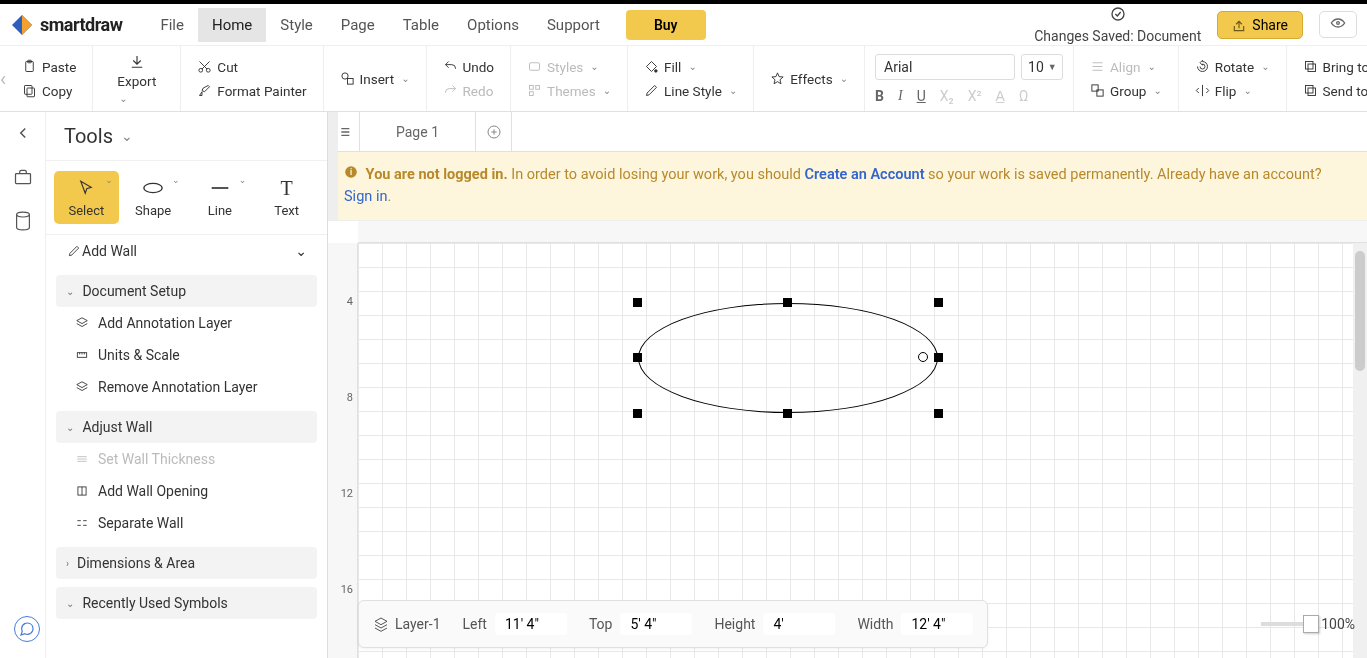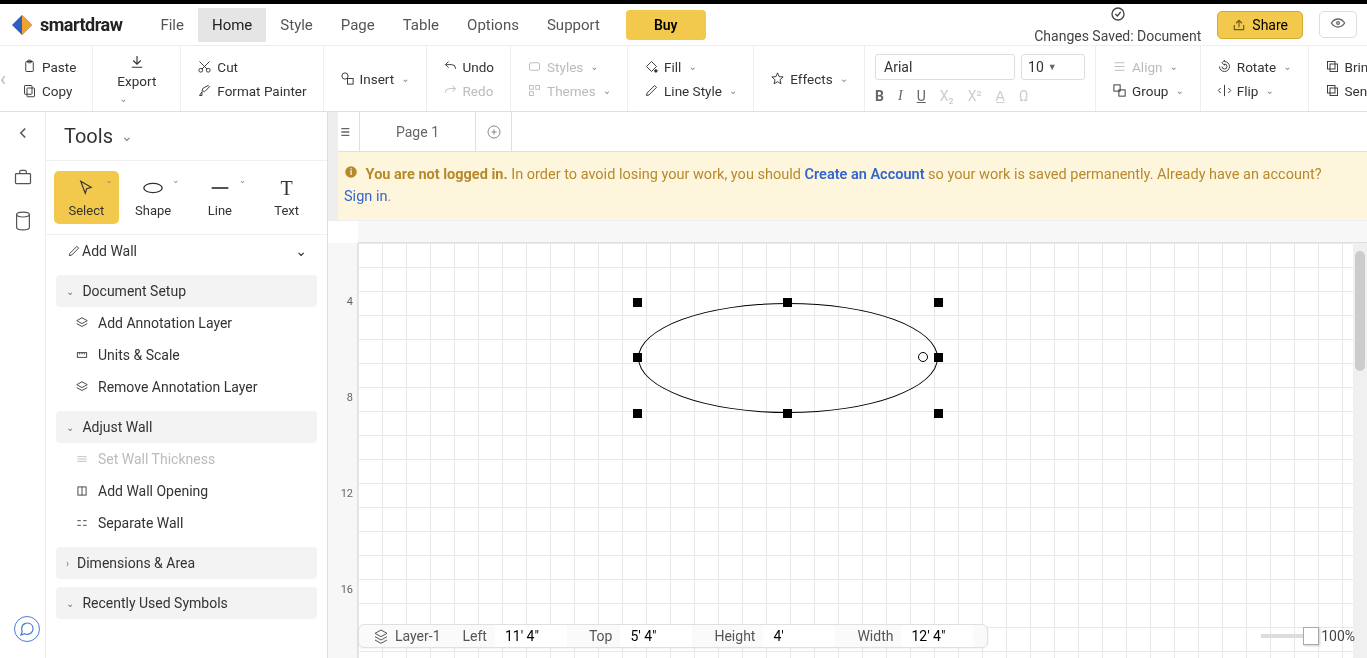--- a/index.html
+++ b/index.html
@@ -9,37 +9,37 @@
 .topbar { height: 46px; background: #fff; border-top: 4px solid #000; display: flex; align-items: center; padding: 0 10px; border-bottom: 1px solid #eee; }
 .logo { display: flex; align-items: center; gap: 6px; margin-right: 24px; }
 .logo-icon { width: 24px; height: 24px; }
 .logo-text { font-weight: 700; font-size: 18px; color: #222; letter-spacing: -0.5px; }
 .menu { display: flex; gap: 0; }
 .menu-item { padding: 8px 14px; font-size: 15px; color: #555; cursor: pointer; }
 .menu-item.active { background: #e5e5e5; color: #222; }
 .buy-btn { margin-left: 12px; background: #f2c94c; border: none; border-radius: 4px; padding: 7px 28px; font-weight: 600; font-size: 14px; cursor: pointer; }
 .topbar-right { margin-left: auto; display: flex; align-items: center; gap: 16px; }
 .save-status { display: flex; align-items: center; gap: 6px; font-size: 14px; color: #444; flex-direction: column; }
-.share-btn { background: #f2c94c; border: 1px solid #d4a92e; border-radius: 5px; padding: 5px 14px; display: flex; align-items: center; gap: 6px; cursor: pointer; font-size: 14px; }
+.share-btn { background: #f2c94c; border: 1px solid #d4a92e; border-radius: 5px; padding: 5px 14px; display: flex; align-items: flex-end; gap: 6px; cursor: pointer; font-size: 14px; }
 .eye-btn { padding: 5px 10px; border: 1px solid #ddd; border-radius: 5px; background: #fff; cursor: pointer; }
 
 
 .ribbon-wrap { display: flex; align-items: stretch; border-bottom: 1px solid #e0e0e0; background: #fff; height: 66px; }
 .ribbon-chevron { width: 28px; display: flex; align-items: center; justify-content: center; color: #bbb; font-size: 20px; cursor: pointer; }
 .ribbon { flex: 1; display: flex; align-items: stretch; }
 .ribbon-group { display: flex; flex-direction: column; justify-content: center; padding: 4px 10px; border-right: 1px solid #eee; gap: 2px; }
 .ribbon-group.vertical-single { flex-direction: column; align-items: center; justify-content: center; }
 .rb-btn { display: flex; align-items: center; gap: 5px; padding: 3px 6px; font-size: 13.5px; color: #333; cursor: pointer; white-space: nowrap; }
 .rb-btn.disabled { color: #bbb; }
 .rb-btn svg, .rb-btn .ic { width: 15px; height: 15px; flex-shrink: 0; }
 .chev { font-size: 10px; color: #888; margin-left: 2px; }
 .export-col { display: flex; flex-direction: column; align-items: center; gap: 2px; padding: 4px 14px; }
 .export-col .lbl { font-size: 13.5px; }
 .font-select { border: 1px solid #ddd; border-radius: 3px; padding: 4px 8px; font-size: 14px; width: 140px; background: #fff; }
-.font-size { border: 1px solid #ddd; border-radius: 3px; padding: 4px 6px; font-size: 14px; width: 64px; background: #fff; display: inline-flex; align-items: center; gap: 4px; }
+.font-size { border: 1px solid #ddd; border-radius: 3px; padding: 4px 6px; font-size: 14px; width: 42px; background: #fff; display: inline-flex; align-items: center; gap: 4px; }
 .text-fmt-row { display: flex; gap: 14px; padding-top: 6px; align-items: center; }
 .text-fmt-row span { font-size: 14px; color: #666; cursor: pointer; }
 
 
 .main { display: flex; height: calc(658px - 46px - 66px); }
 .rail { width: 46px; background: #fff; border-right: 1px solid #eee; display: flex; flex-direction: column; align-items: center; padding-top: 10px; gap: 22px; }
 .rail-btn { width: 22px; height: 22px; color: #555; cursor: pointer; display:flex; align-items:center; justify-content:center; }
 
 
 .tools-panel { width: 282px; background: #fff; border-right: 1px solid #ddd; display: flex; flex-direction: column; overflow-y: auto; }
@@ -84,21 +84,21 @@
     linear-gradient(90deg, #d0d0d0 1px, transparent 1px);
   background-size: 24px 24px, 24px 24px, 192px 96px, 192px 96px;
 }
 .shape-ellipse { position: absolute; top: 60px; left: 280px; width: 300px; height: 110px; }
 .shape-ellipse .ell { width: 100%; height: 100%; border: 1.5px solid #000; border-radius: 50%; }
 .handle { position: absolute; width: 9px; height: 9px; background: #000; }
 .handle.circle { background: #fff; border: 1.5px solid #000; border-radius: 50%; width: 10px; height: 10px; }
 
 
 .status-bar { position: absolute; bottom: 10px; left: 30px; right: 12px; display: flex; align-items: center; gap: 14px; }
-.status-pill { background: #fafafa; border: 1px solid #e0e0e0; border-radius: 6px; padding: 0 14px; display: flex; align-items: center; gap: 22px; box-shadow: 0 1px 3px rgba(0,0,0,0.05); }
+.status-pill { background: #fafafa; border: 1px solid #e0e0e0; border-radius: 6px; padding: 12px 14px; display: flex; align-items: center; gap: 22px; box-shadow: 0 1px 3px rgba(0,0,0,0.05); }
 .layer-chip { display: flex; align-items: center; gap: 6px; font-size: 14px; color: #555; }
 .dim-field { display: flex; align-items: center; gap: 8px; }
 .dim-field .dlbl { font-size: 14px; color: #555; }
 .dim-field .dval { background: #fff; border: none; padding: 3px 10px; font-size: 14px; width: 72px; border-radius: 3px; }
 .zoom-ctrl { margin-left: auto; display: flex; align-items: center; gap: 10px; }
 .zoom-slider { width: 50px; height: 4px; background: #ddd; position: relative; }
 .zoom-slider .knob { position: absolute; right: -8px; top: -7px; width: 16px; height: 18px; background: #fff; border: 1px solid #aaa; box-shadow: 1px 1px 2px rgba(0,0,0,0.2); }
 .zoom-pct { font-size: 14px; color: #444; }
 
 .help-bubble { position: fixed; bottom: 16px; left: 14px; width: 26px; height: 26px; border: 1.5px solid #4a7bd8; border-radius: 50%; display: flex; align-items: center; justify-content: center; color: #4a7bd8; font-size: 14px; cursor: pointer; }

